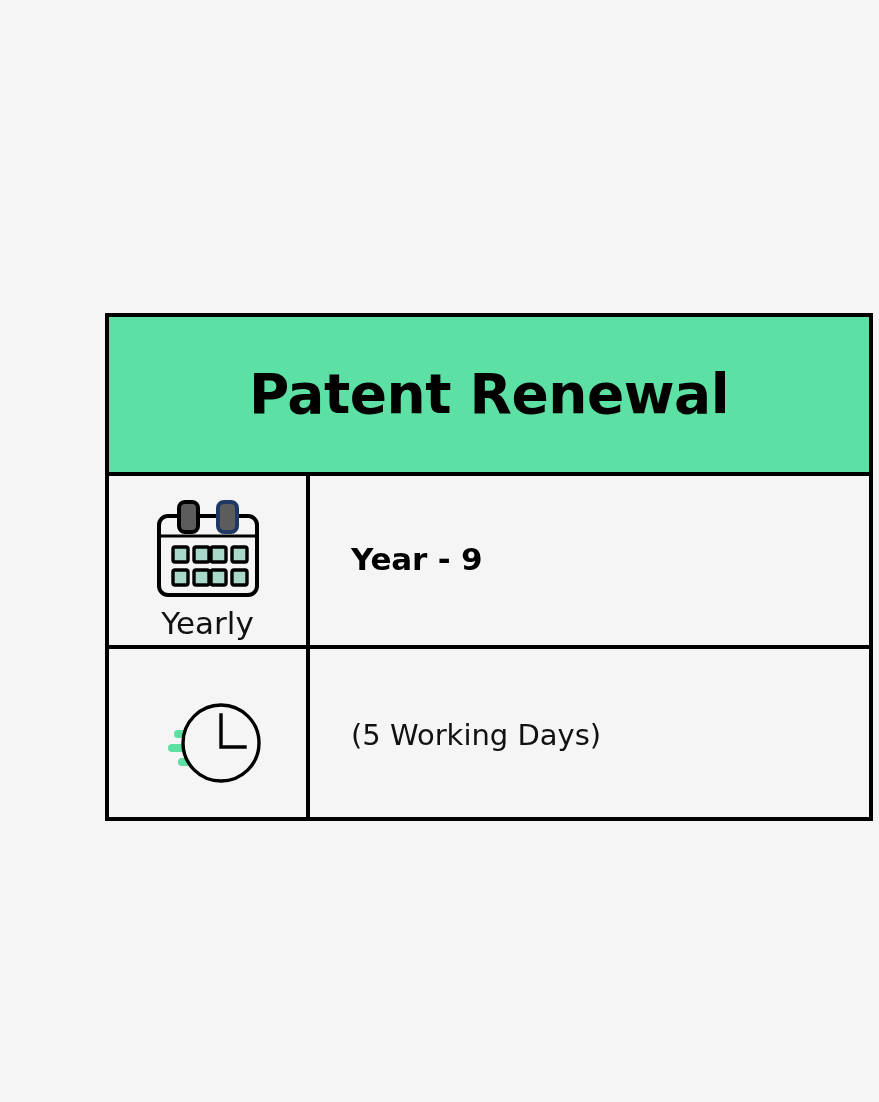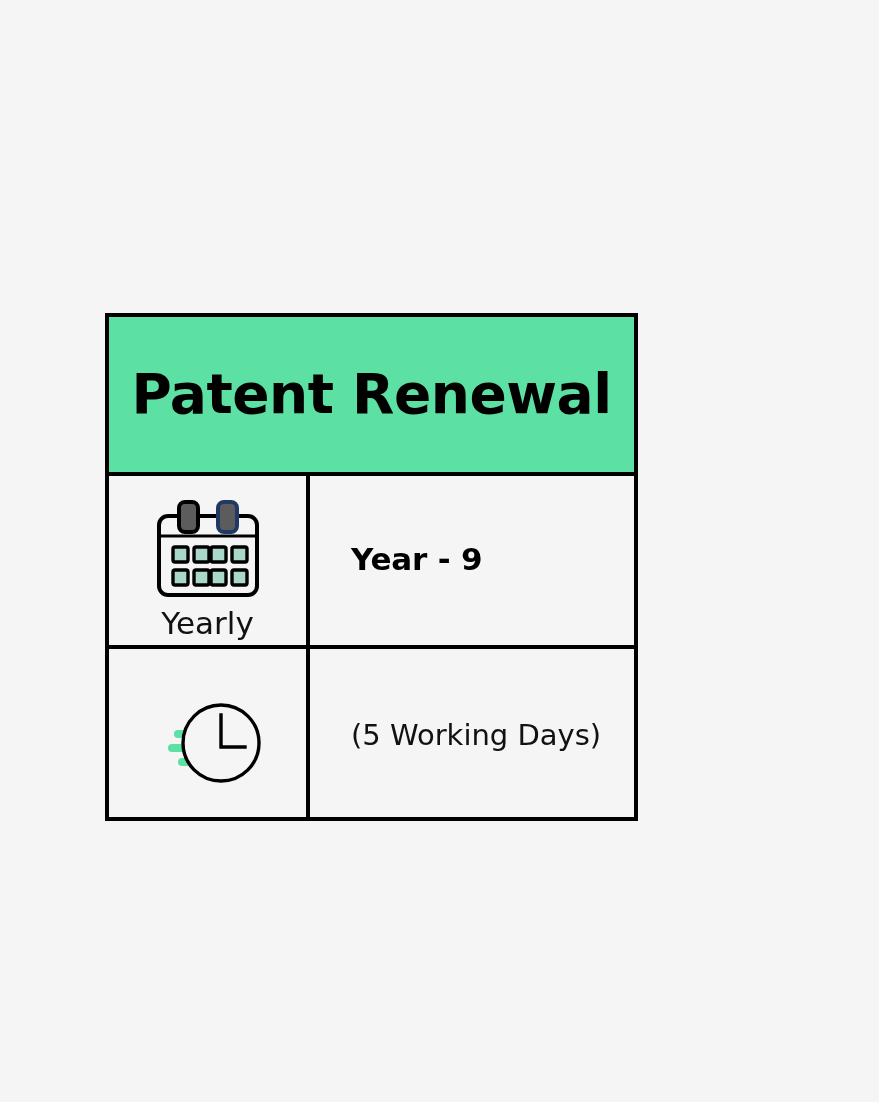--- a/index.html
+++ b/index.html
@@ -13,21 +13,21 @@
     background: #f5f5f5;
     font-family: "DejaVu Sans", "Liberation Sans", sans-serif;
     overflow: hidden;
     position: relative;
   }
 
   #product-card {
     position: absolute;
     left: 105px;
     top: 313px;
-    width: 533px;
+    width: 768px;
     height: 508px;
     box-sizing: border-box;
     border: 4px solid #000000;
     background: #f5f5f5;
     display: flex;
     flex-direction: column;
   }
 
   
   .card-header {

